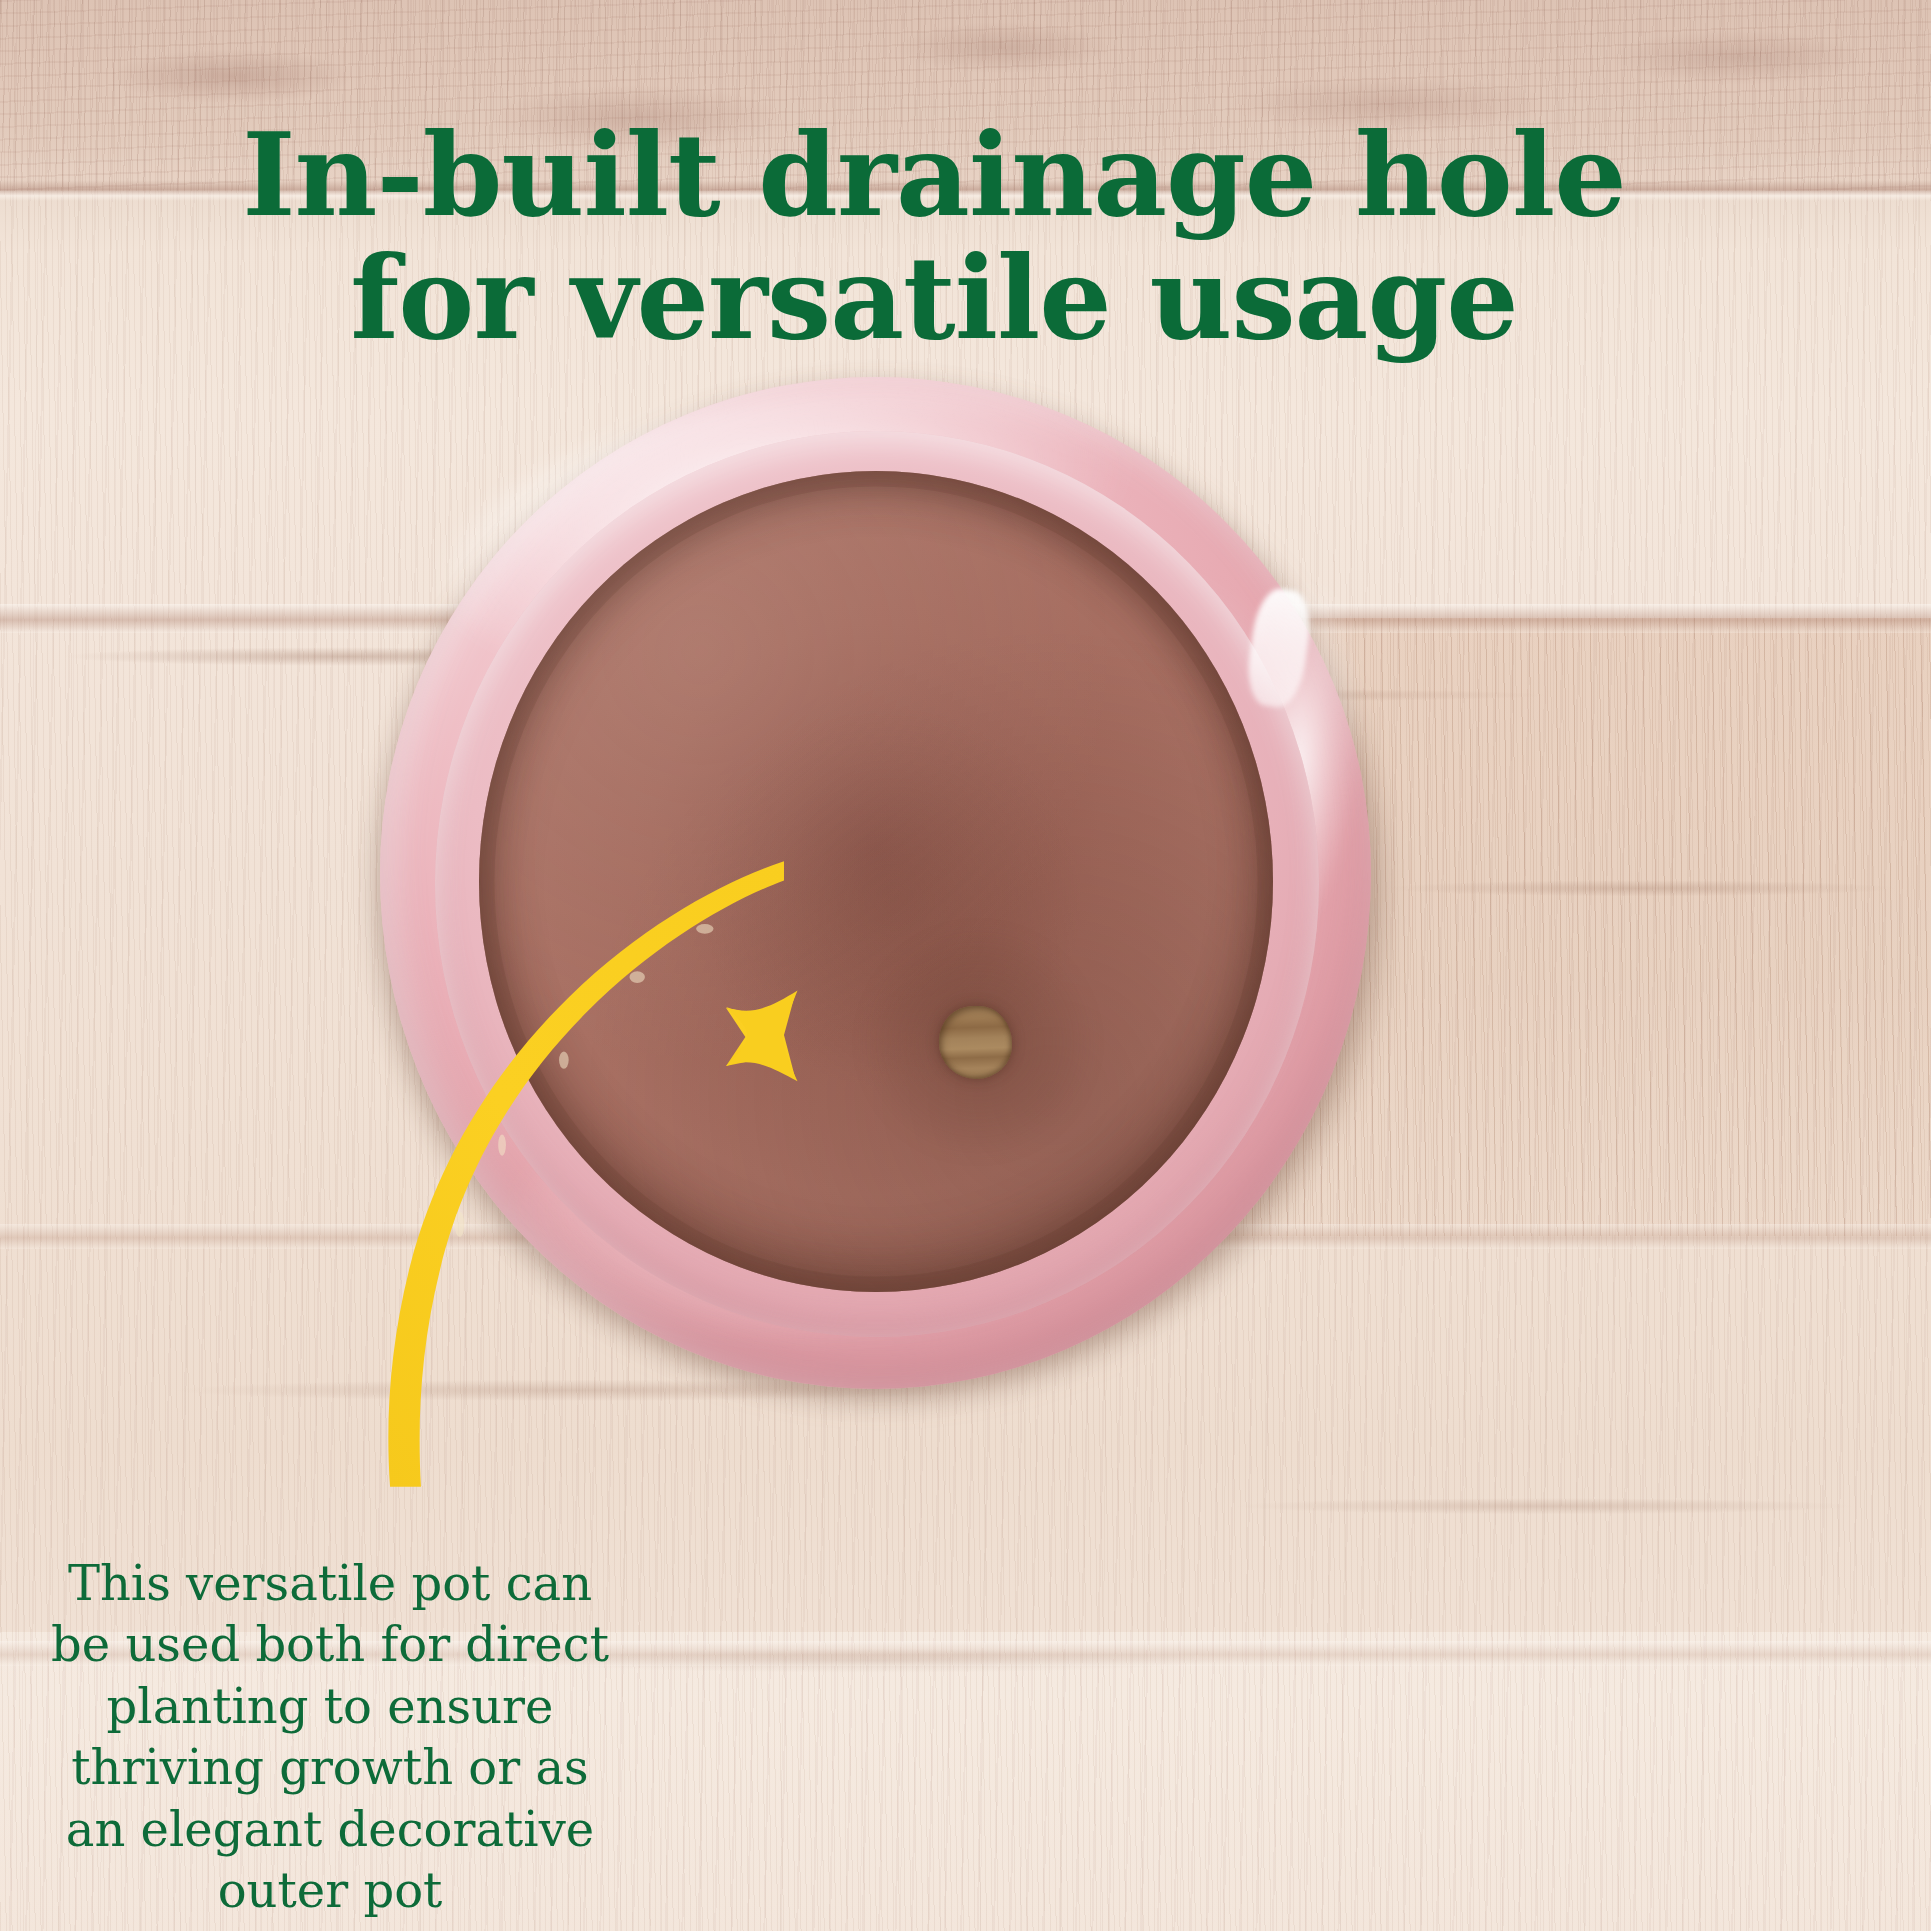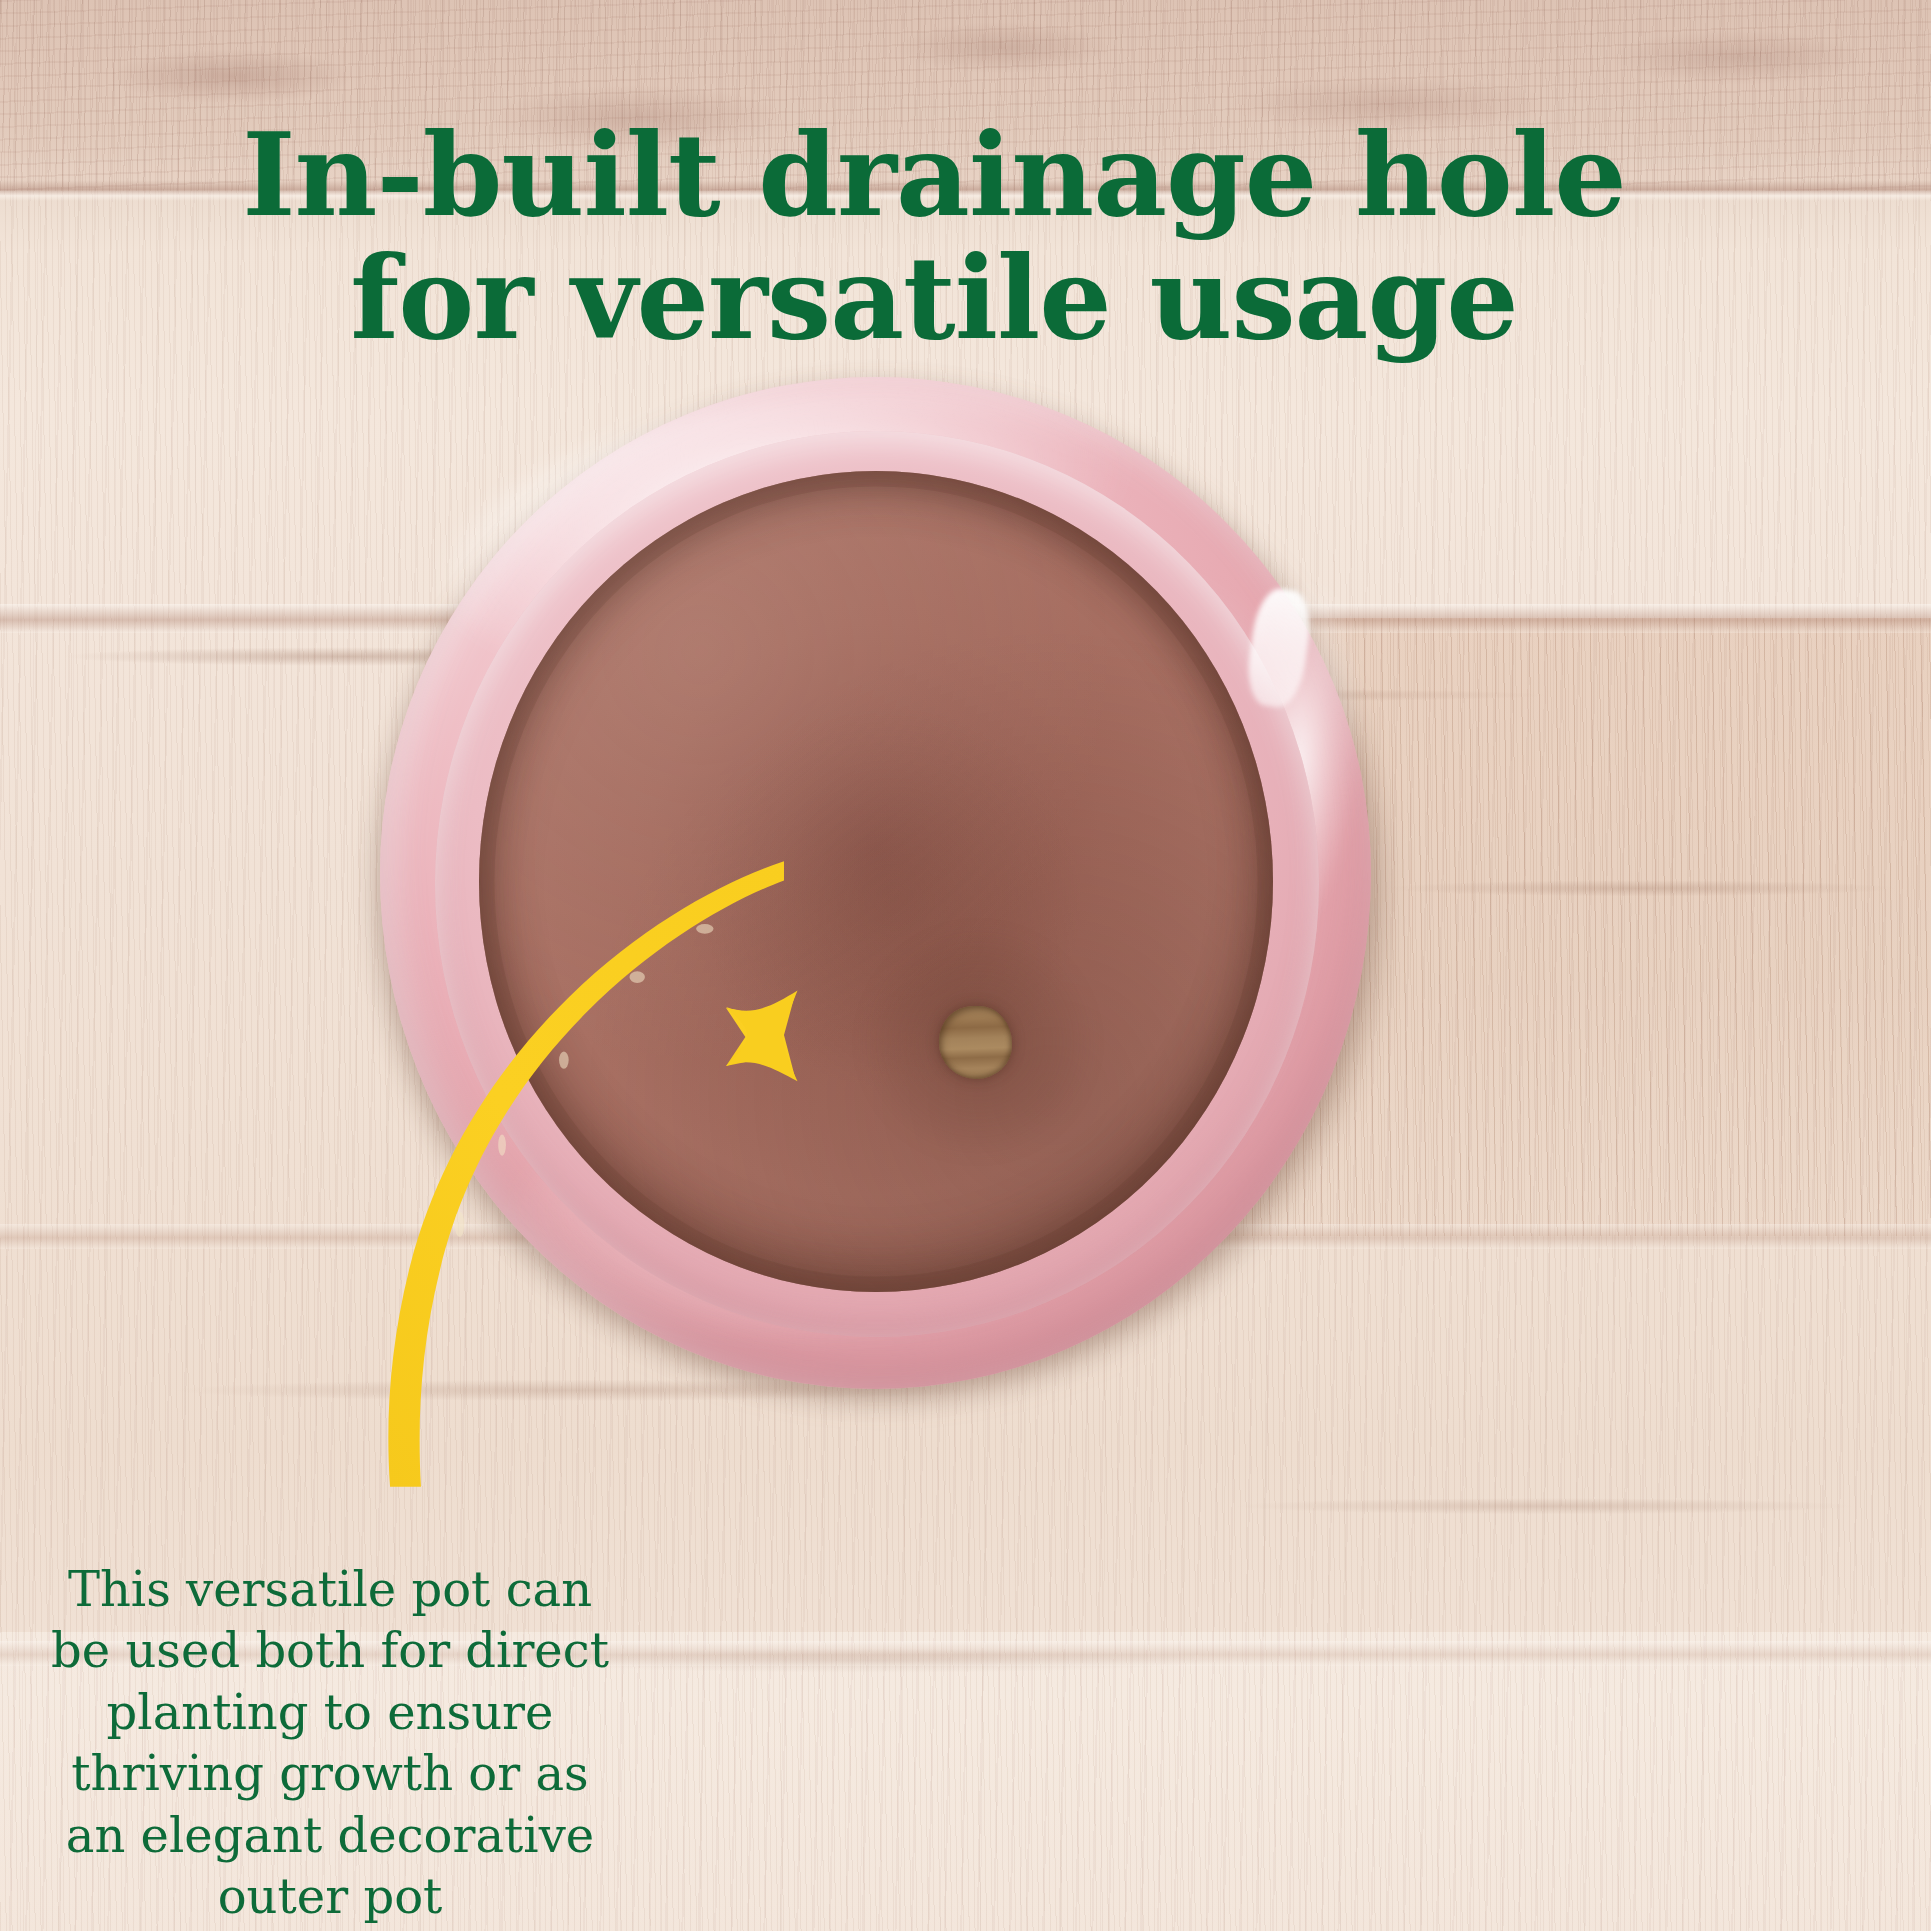--- a/index.html
+++ b/index.html
@@ -271,21 +271,20 @@
   .body-copy {
     position: absolute;
     left: 50px; top: 1553px; width: 560px;
     text-align: center;
     font-family: "DejaVu Serif", "Liberation Serif", serif;
     font-weight: 400;
     font-size: 48px;
     line-height: 1.28;
     color: #0d6b39;
     white-space: pre-line;
-    margin-top: 6px;
   }
 </style>
 </head>
 <body>
 
 <div id="stage">
 
   <div class="wood-base"></div>
   <div class="plank-top"></div>
   <div class="board-right"></div>

